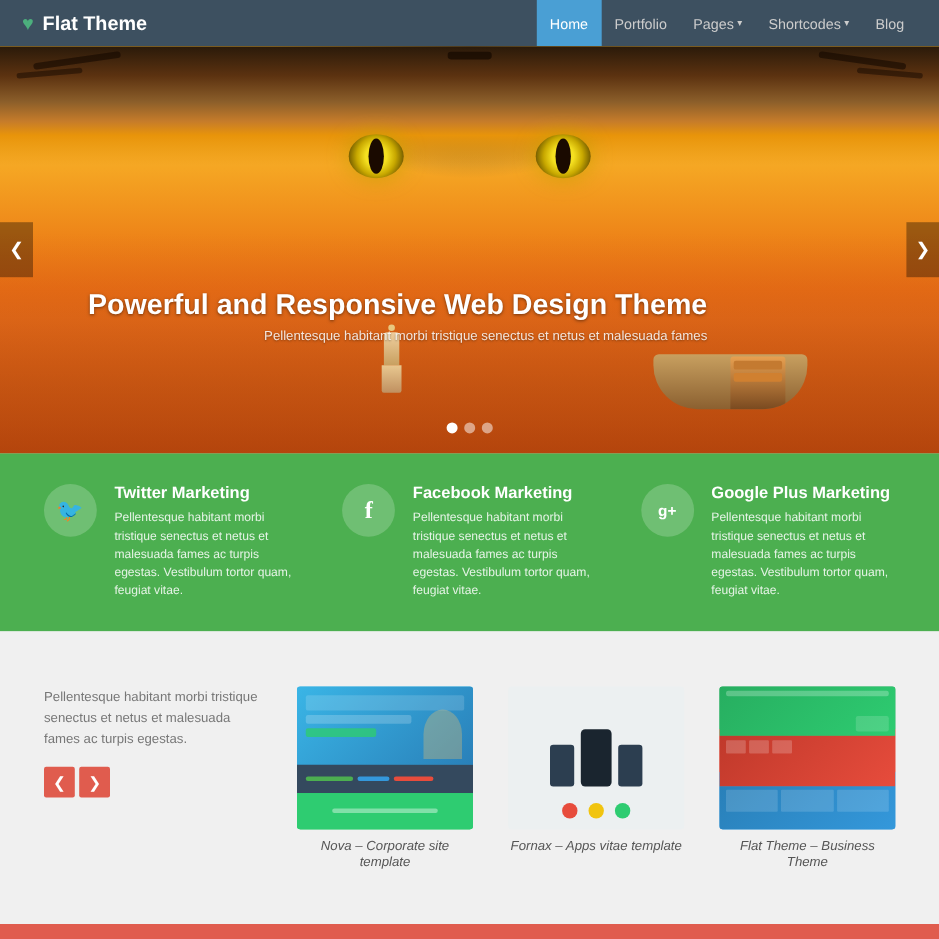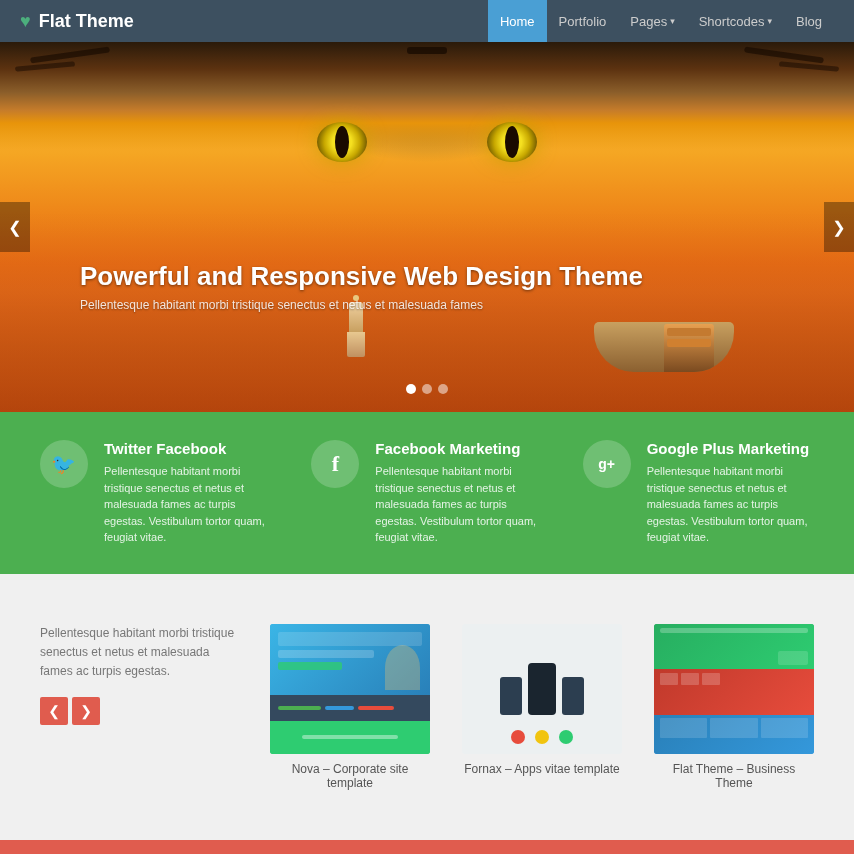--- a/index.html
+++ b/index.html
@@ -102,20 +102,21 @@
       height: 32px;
       background: #1a0a00;
       border-radius: 50%;
     }
 
     .hero-content {
       position: absolute;
       bottom: 100px;
       left: 80px;
       color: #fff;
+      text-align: right;
     }
     .hero-title {
       font-size: 26px;
       font-weight: bold;
       margin-bottom: 6px;
       text-shadow: 0 1px 3px rgba(0,0,0,0.5);
     }
     .hero-subtitle {
       font-size: 12px;
       color: rgba(255,255,255,0.85);
@@ -228,20 +229,21 @@
       align-items: center;
       justify-content: center;
       cursor: pointer;
       font-size: 14px;
       border-radius: 2px;
     }
     .portfolio-items {
       display: flex;
       gap: 32px;
       flex: 1;
+      font-style: italic;
     }
     .portfolio-card {
       flex: 1;
     }
     .portfolio-img {
       width: 100%;
       height: 130px;
       border-radius: 3px;
       overflow: hidden;
       margin-bottom: 8px;
@@ -388,21 +390,21 @@
   </div>
 
   <button class="slider-btn prev">❮</button>
   <button class="slider-btn next">❯</button>
 </section>
 
 <section class="features-band">
   <div class="feature-item">
     <div class="feature-icon-circle">🐦</div>
     <div class="feature-text">
-      <h4>Twitter Facebook</h4>
+      <h4>Twitter Marketing</h4>
       <p>Pellentesque habitant morbi tristique senectus et netus et malesuada fames ac turpis egestas. Vestibulum tortor quam, feugiat vitae.</p>
     </div>
   </div>
   <div class="feature-item">
     <div class="feature-icon-circle" style="font-weight:bold;font-family:serif;font-size:22px;">f</div>
     <div class="feature-text">
       <h4>Facebook Marketing</h4>
       <p>Pellentesque habitant morbi tristique senectus et netus et malesuada fames ac turpis egestas. Vestibulum tortor quam, feugiat vitae.</p>
     </div>
   </div>

